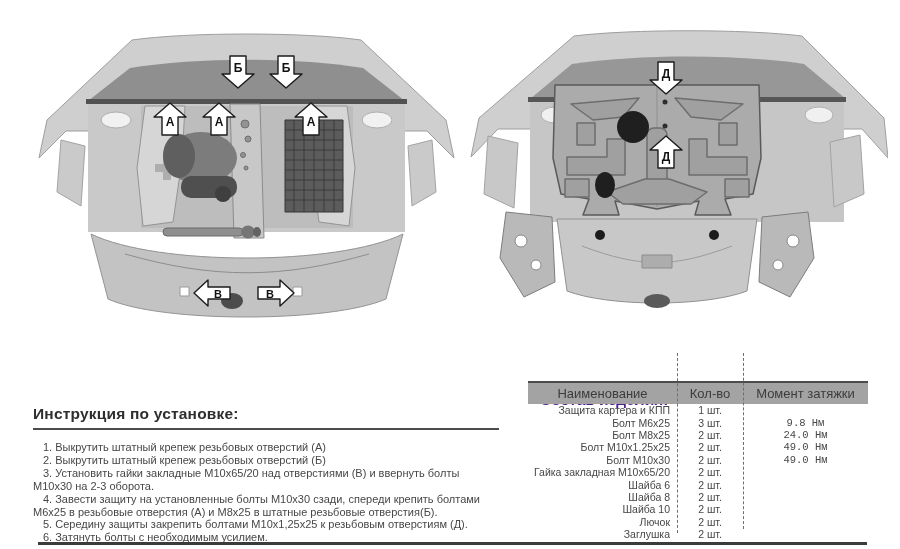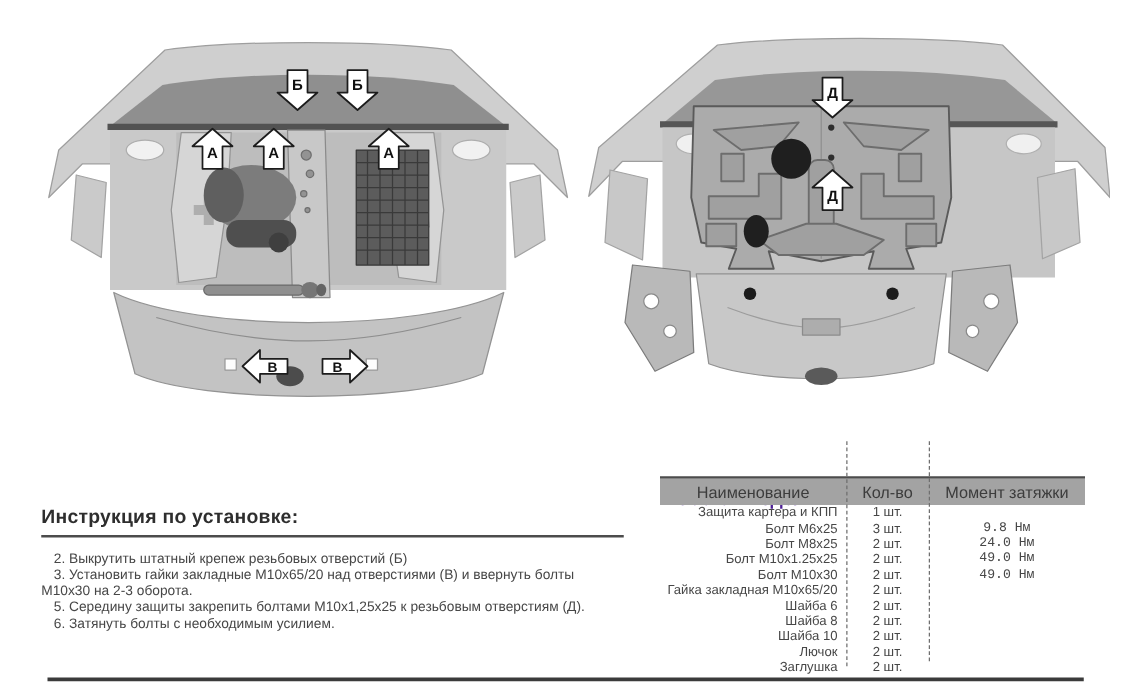--- a/index.html
+++ b/index.html
@@ -167,22 +167,24 @@
       <path d="M208,128 L224,142 h-8 v18 h-16 v-18 h-8 Z"></path>
       <text x="208" y="153" font-size="12">Д</text>
     </g>
   </svg>
 </figure>
 
 <section class="instr">
   <h2>Инструкция по установке:</h2>
   <div class="rule"></div>
   <div class="steps">
+    <p>1. Выкрутить штатный крепеж резьбовых отверстий (А)</p>
     <p>2. Выкрутить штатный крепеж резьбовых отверстий (Б)</p>
     <p>3. Установить гайки закладные М10х65/20 над отверстиями (В) и ввернуть болты М10х30 на 2-3 оборота.</p>
+    <p>4. Завести защиту на установленные болты М10х30 сзади, спереди крепить болтами М6х25 в резьбовые отверстия (А) и М8х25 в штатные резьбовые отверстия(Б).</p>
     <p>5. Середину защиты закрепить болтами М10х1,25х25 к резьбовым отверстиям (Д).</p>
     <p>6. Затянуть болты с необходимым усилием.</p>
   </div>
 </section>
 
 <section class="comp">
   <h2>Состав изделия:</h2>
   <div class="dash" id="dash1"></div>
   <div class="dash" id="dash2"></div>
   <div class="topline"></div>

